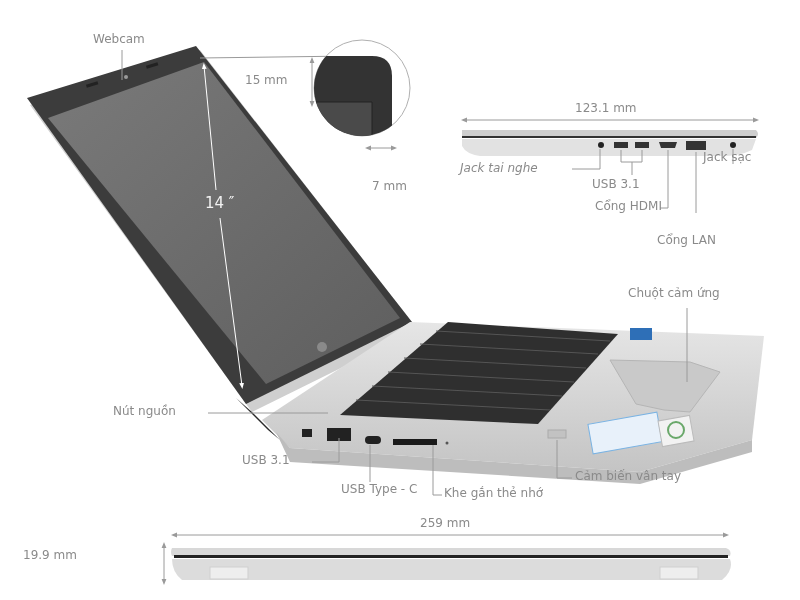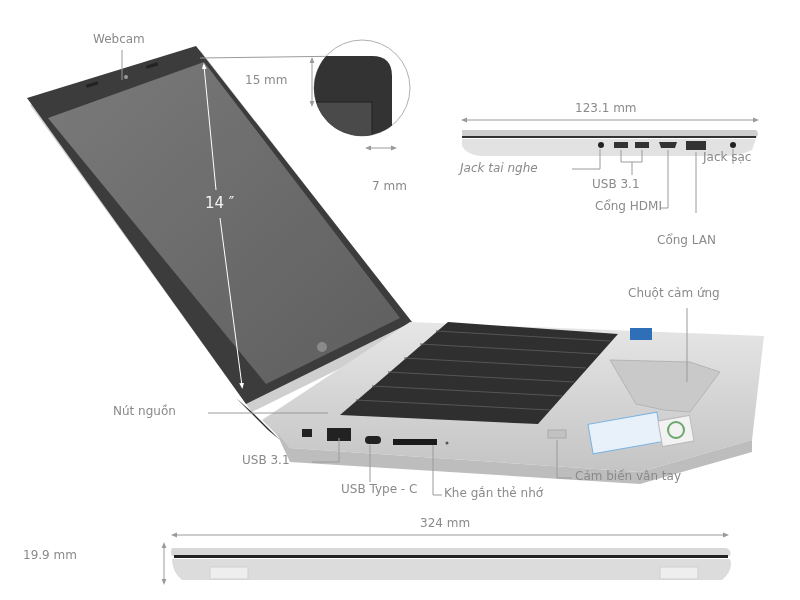--- a/index.html
+++ b/index.html
@@ -169,14 +169,14 @@
 <div class="lbl" style="left:657px;top:234px;">Cổng LAN</div>
 <div class="lbl" style="left:703px;top:151px;">Jack sạc</div>
 
 <div class="lbl" style="left:628px;top:287px;">Chuột cảm ứng</div>
 <div class="lbl" style="left:113px;top:405px;">Nút nguồn</div>
 <div class="lbl" style="left:242px;top:454px;">USB 3.1</div>
 <div class="lbl" style="left:309px;top:483px;margin-left:32px;">USB Type - C</div>
 <div class="lbl" style="left:444px;top:487px;">Khe gắn thẻ nhớ</div>
 <div class="lbl" style="left:575px;top:470px;">Cảm biến vân tay</div>
 
-<div class="lbl" style="left:420px;top:517px;">324 mm</div>
+<div class="lbl" style="left:420px;top:517px;">259 mm</div>
 <div class="lbl" style="left:23px;top:549px;">19.9 mm</div>
 
 </body></html>

